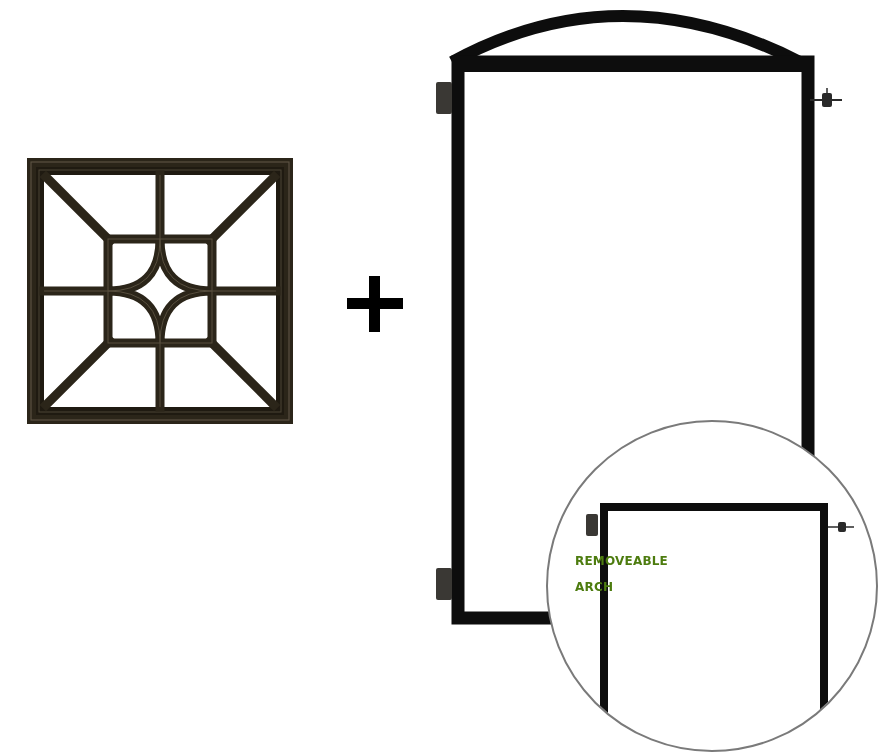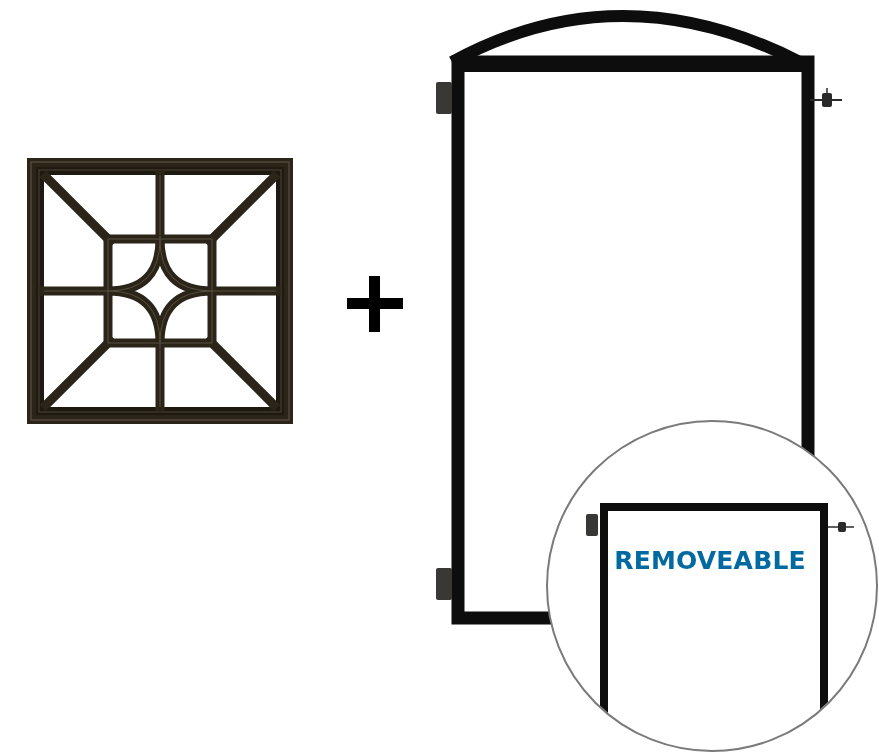--- a/index.html
+++ b/index.html
@@ -2,22 +2,22 @@
 <html><head>
 <meta charset="utf-8">
 <style>
   html, body { margin: 0; padding: 0; background: #ffffff; }
   body { width: 879px; height: 753px; position: relative; overflow: hidden;
          font-family: "DejaVu Sans", "Liberation Sans", sans-serif; }
   .abs { position: absolute; }
   svg { display: block; }
   .callout-text {
     position: absolute; left: 575px; top: 548px; width: 270px;
-    text-align: center; font-size: 25px; line-height: 26px; font-weight: 600;
-    color: #0369a1; letter-spacing: 0.2px;
+    text-align: left; font-size: 12px; line-height: 26px; font-weight: 600;
+    color: #4d7c0f; letter-spacing: 0.2px;
   }
 </style>
 </head>
 <body>
 
 <div class="abs" style="left:26px; top:157px; width:268px; height:268px;">
   <svg width="268" height="268" viewBox="0 0 268 268">
 
     <rect x="1" y="1" width="266" height="266" fill="#2b2519"></rect>
     <rect x="5" y="5" width="258" height="258" fill="none" stroke="#5a5142" stroke-width="1.2"></rect>
@@ -81,13 +81,14 @@
     <rect x="52" y="81" width="228" height="8" fill="#0d0d0d"></rect>
     <rect x="52" y="81" width="8" height="260" fill="#0d0d0d"></rect>
     <rect x="272" y="81" width="8" height="260" fill="#0d0d0d"></rect>
     <rect x="38" y="92" width="12" height="22" rx="2" fill="#3a3834"></rect>
     <line x1="280" y1="105" x2="306" y2="105" stroke="#2a2a2a" stroke-width="1.5"></line>
     <rect x="290" y="100" width="8" height="10" rx="2" fill="#2a2a2a"></rect>
   </svg>
 </div>
 <div class="callout-text">
   <div>REMOVEABLE</div>
+  <div>ARCH</div>
 </div>
 
 </body></html>

